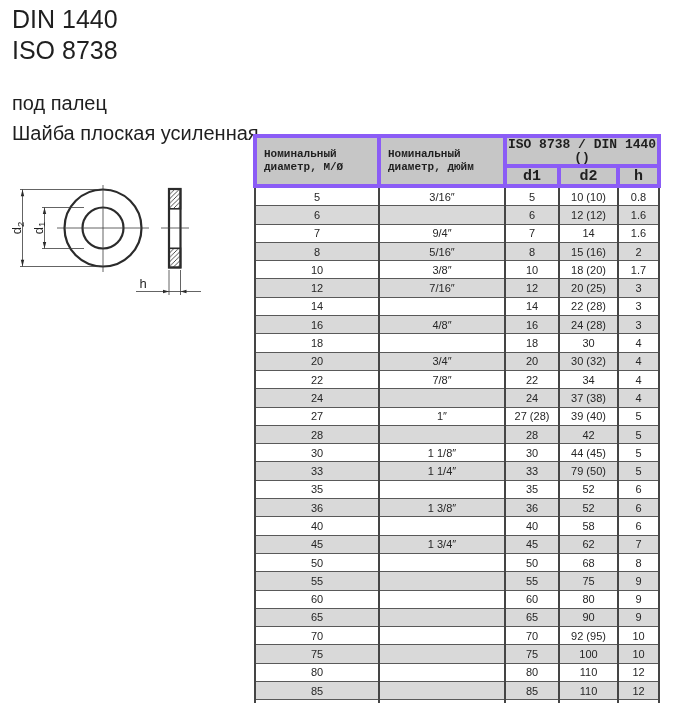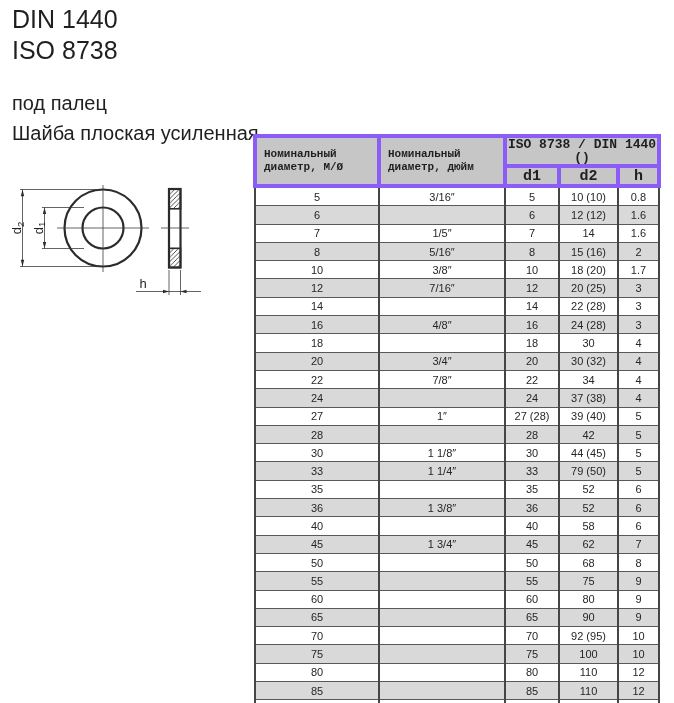--- a/index.html
+++ b/index.html
@@ -128,21 +128,21 @@
         </tr>
         <tr>
           <td>6</td>
           <td></td>
           <td>6</td>
           <td>12 (12)</td>
           <td>1.6</td>
         </tr>
         <tr>
           <td>7</td>
-          <td>1/5″</td>
+          <td>9/4″</td>
           <td>7</td>
           <td>14</td>
           <td>1.6</td>
         </tr>
         <tr>
           <td>8</td>
           <td>5/16″</td>
           <td>8</td>
           <td>15 (16)</td>
           <td>2</td>

